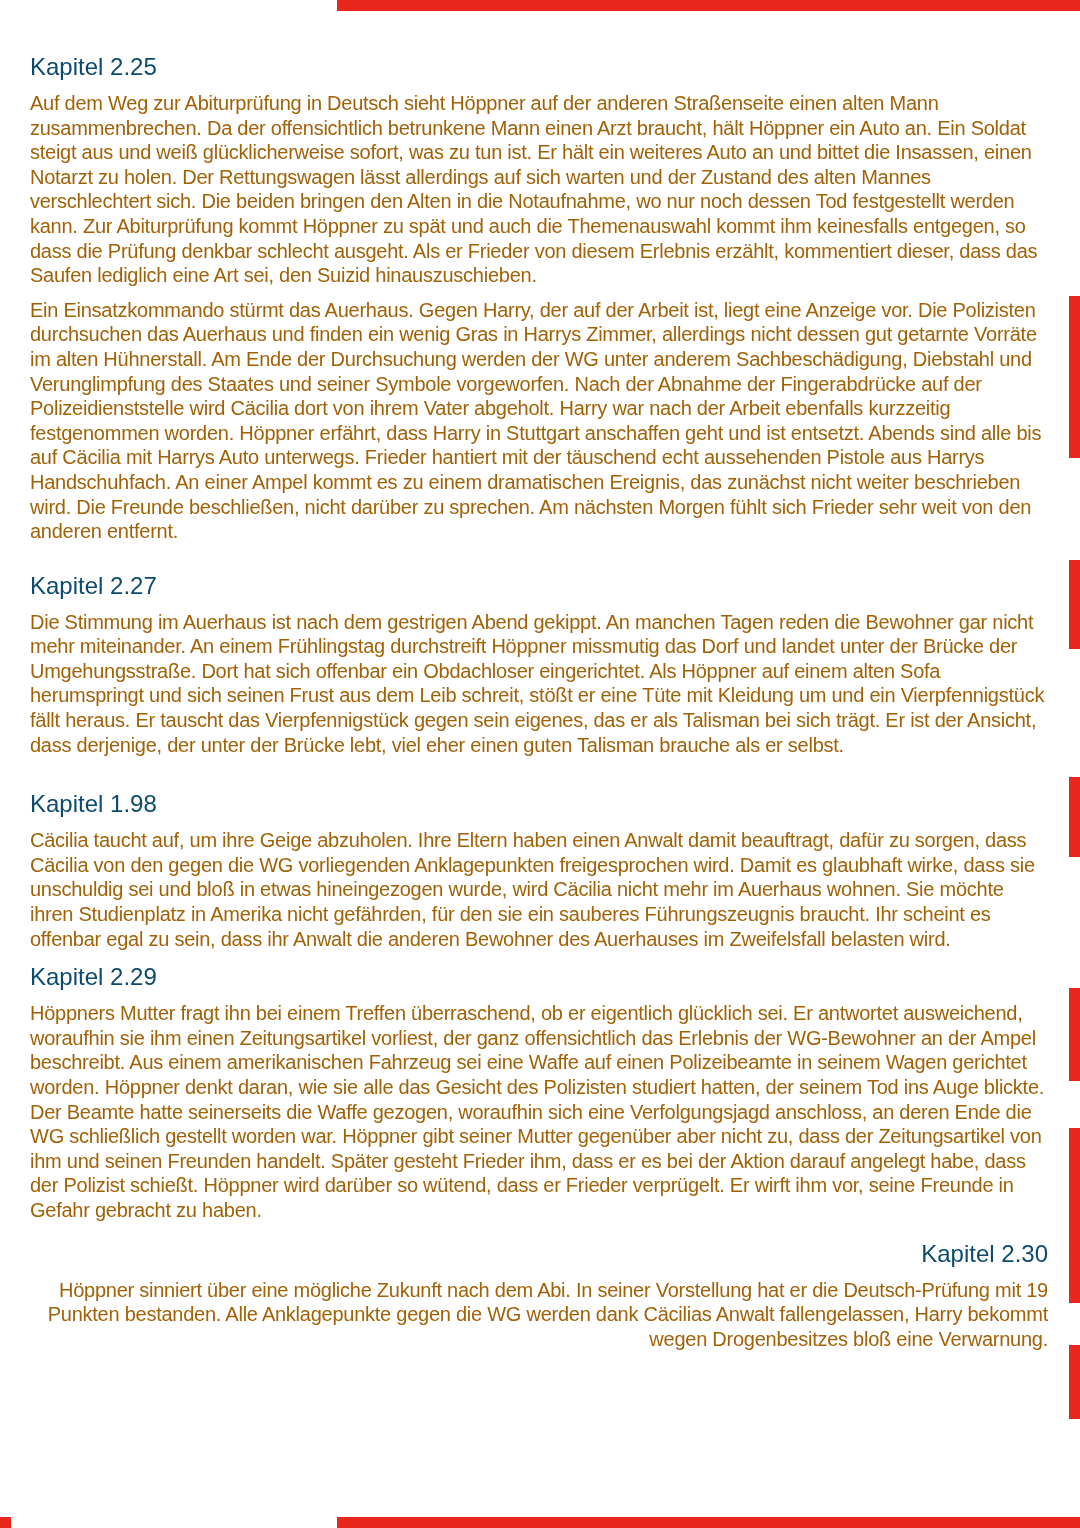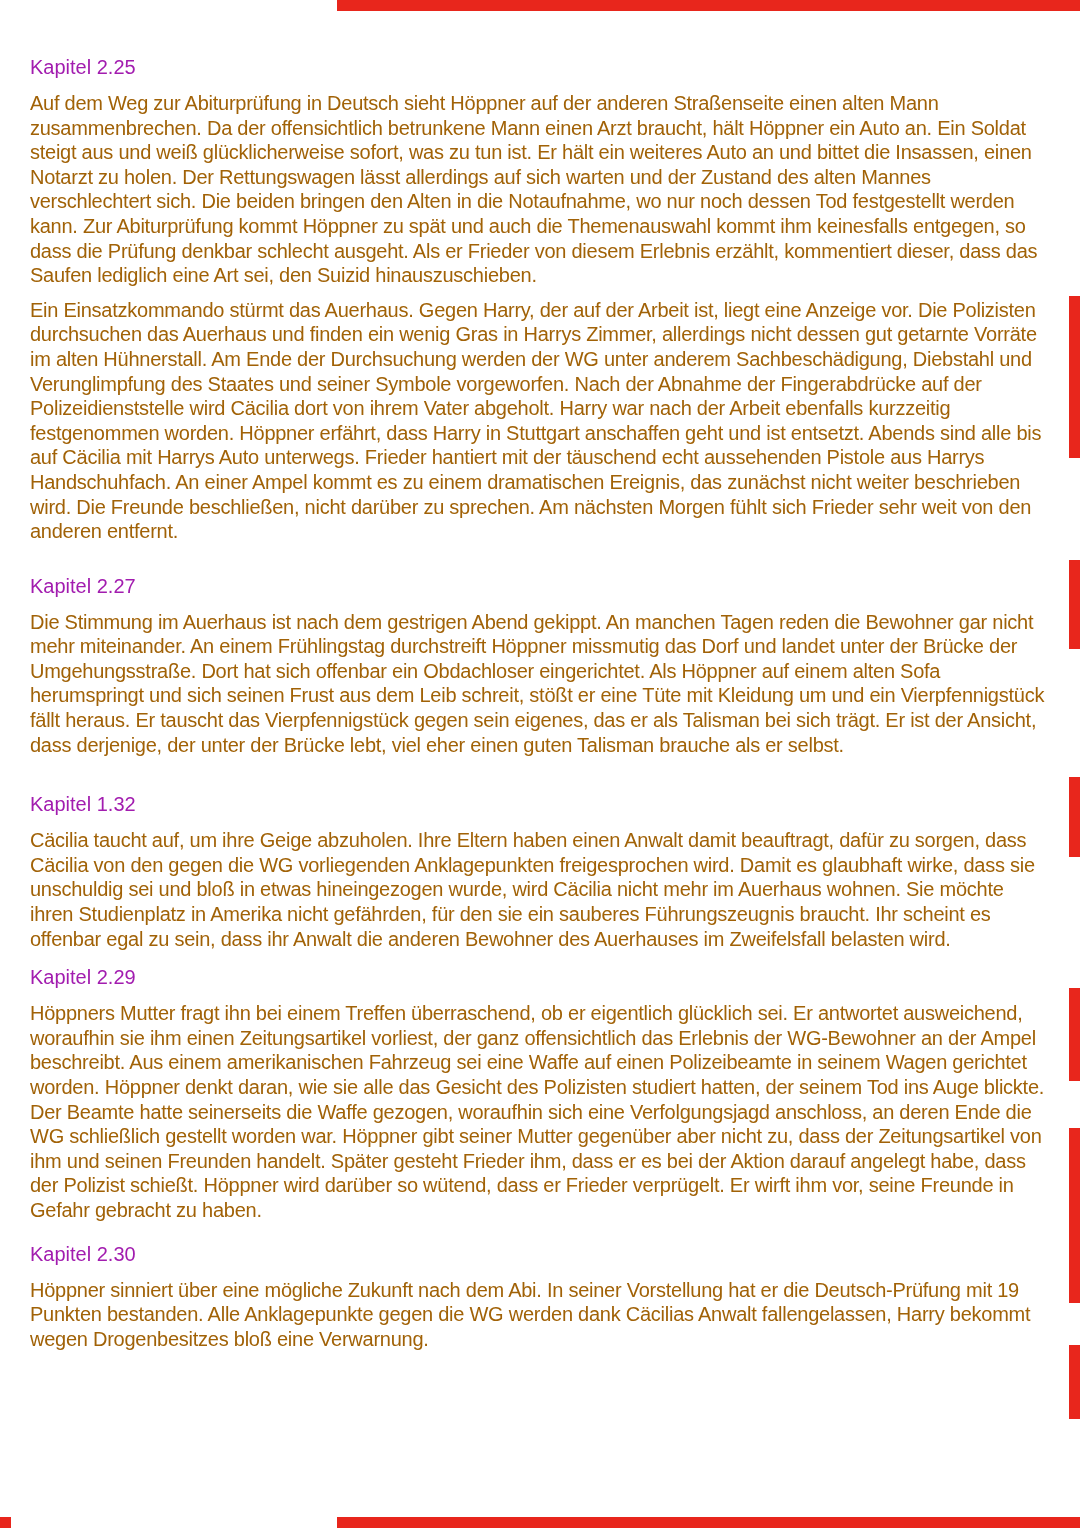--- a/index.html
+++ b/index.html
@@ -12,39 +12,39 @@
     overflow: hidden;
   }
   .content {
     position: absolute;
     left: 30px;
     top: 0;
     width: 1018px;
   }
   section { display: block; }
   h2.chapter {
-    font-size: 20px;
+    font-size: 24px;
     line-height: 28px;
     font-weight: 400;
-    color: #a21caf;
+    color: #0c4a6e;
     margin: 0 0 10px 0;
   }
   p.chapter-body {
     font-size: 20px;
     line-height: 24.6px;
     color: #a16207;
     margin: 0;
     letter-spacing: -0.25px;
   }
   .mt-53 { margin-top: 53px; }
   .mt-10 { margin-top: 10px; }
   .mt-28 { margin-top: 28px; }
   .mt-33 { margin-top: 33px; }
   .mt-25 { margin-top: 12px; }
-  .mt-17 { margin-top: 17px; }
+  .mt-17 { margin-top: 17px; text-align: right; }
   .edge-marker {
     position: absolute;
     background: #e8261c;
   }
 </style>
 </head>
 <body>
 
 <div class="content">
 
@@ -56,21 +56,21 @@
   <section class="mt-10">
     <p class="chapter-body">Ein Einsatzkommando stürmt das Auerhaus. Gegen Harry, der auf der Arbeit ist, liegt eine Anzeige vor. Die Polizisten durchsuchen das Auerhaus und finden ein wenig Gras in Harrys Zimmer, allerdings nicht dessen gut getarnte Vorräte im alten Hühnerstall. Am Ende der Durchsuchung werden der WG unter anderem Sachbeschädigung, Diebstahl und Verunglimpfung des Staates und seiner Symbole vorgeworfen. Nach der Abnahme der Fingerabdrücke auf der Polizeidienststelle wird Cäcilia dort von ihrem Vater abgeholt. Harry war nach der Arbeit ebenfalls kurzzeitig festgenommen worden. Höppner erfährt, dass Harry in Stuttgart anschaffen geht und ist entsetzt. Abends sind alle bis auf Cäcilia mit Harrys Auto unterwegs. Frieder hantiert mit der täuschend echt aussehenden Pistole aus Harrys Handschuhfach. An einer Ampel kommt es zu einem dramatischen Ereignis, das zunächst nicht weiter beschrieben wird. Die Freunde beschließen, nicht darüber zu sprechen. Am nächsten Morgen fühlt sich Frieder sehr weit von den anderen entfernt.</p>
   </section>
 
   <section class="mt-28">
     <h2 class="chapter">Kapitel 2.27</h2>
     <p class="chapter-body">Die Stimmung im Auerhaus ist nach dem gestrigen Abend gekippt. An manchen Tagen reden die Bewohner gar nicht mehr miteinander. An einem Frühlingstag durchstreift Höppner missmutig das Dorf und landet unter der Brücke der Umgehungsstraße. Dort hat sich offenbar ein Obdachloser eingerichtet. Als Höppner auf einem alten Sofa herumspringt und sich seinen Frust aus dem Leib schreit, stößt er eine Tüte mit Kleidung um und ein Vierpfennigstück fällt heraus. Er tauscht das Vierpfennigstück gegen sein eigenes, das er als Talisman bei sich trägt. Er ist der Ansicht, dass derjenige, der unter der Brücke lebt, viel eher einen guten Talisman brauche als er selbst.</p>
   </section>
 
   <section class="mt-33">
-    <h2 class="chapter">Kapitel 1.32</h2>
+    <h2 class="chapter">Kapitel 1.98</h2>
     <p class="chapter-body">Cäcilia taucht auf, um ihre Geige abzuholen. Ihre Eltern haben einen Anwalt damit beauftragt, dafür zu sorgen, dass Cäcilia von den gegen die WG vorliegenden Anklagepunkten freigesprochen wird. Damit es glaubhaft wirke, dass sie unschuldig sei und bloß in etwas hineingezogen wurde, wird Cäcilia nicht mehr im Auerhaus wohnen. Sie möchte ihren Studienplatz in Amerika nicht gefährden, für den sie ein sauberes Führungszeugnis braucht. Ihr scheint es offenbar egal zu sein, dass ihr Anwalt die anderen Bewohner des Auerhauses im Zweifelsfall belasten wird.</p>
   </section>
 
   <section class="mt-25">
     <h2 class="chapter">Kapitel 2.29</h2>
     <p class="chapter-body">Höppners Mutter fragt ihn bei einem Treffen überraschend, ob er eigentlich glücklich sei. Er antwortet ausweichend, woraufhin sie ihm einen Zeitungsartikel vorliest, der ganz offensichtlich das Erlebnis der WG-Bewohner an der Ampel beschreibt. Aus einem amerikanischen Fahrzeug sei eine Waffe auf einen Polizeibeamte in seinem Wagen gerichtet worden. Höppner denkt daran, wie sie alle das Gesicht des Polizisten studiert hatten, der seinem Tod ins Auge blickte. Der Beamte hatte seinerseits die Waffe gezogen, woraufhin sich eine Verfolgungsjagd anschloss, an deren Ende die WG schließlich gestellt worden war. Höppner gibt seiner Mutter gegenüber aber nicht zu, dass der Zeitungsartikel von ihm und seinen Freunden handelt. Später gesteht Frieder ihm, dass er es bei der Aktion darauf angelegt habe, dass der Polizist schießt. Höppner wird darüber so wütend, dass er Frieder verprügelt. Er wirft ihm vor, seine Freunde in Gefahr gebracht zu haben.</p>
   </section>
 
   <section class="mt-17">
     <h2 class="chapter">Kapitel 2.30</h2>

